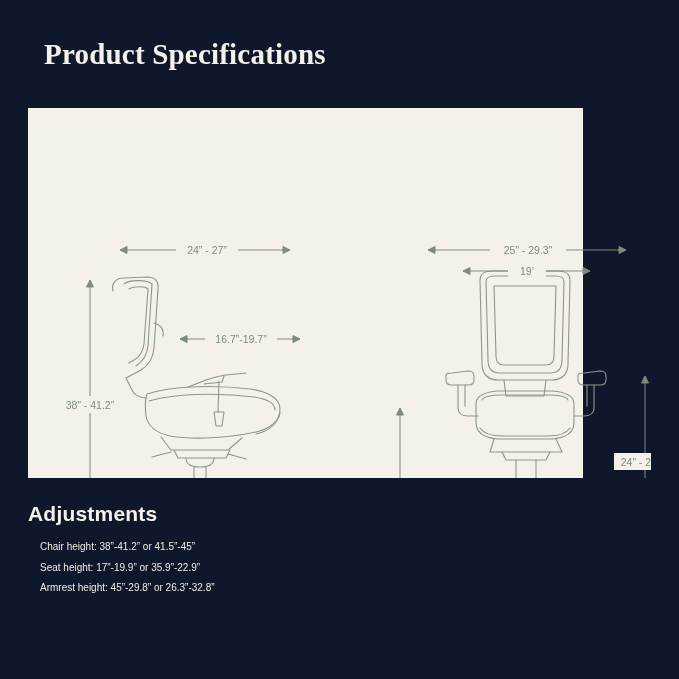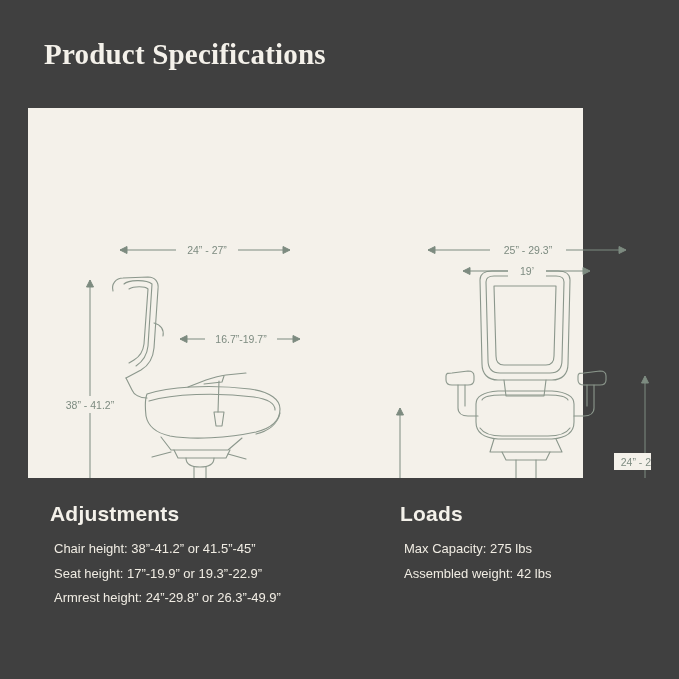--- a/index.html
+++ b/index.html
@@ -10,21 +10,21 @@
     width: 679px;
     height: 679px;
     background: #ffffff;
     font-family: "Liberation Sans", sans-serif;
     overflow: hidden;
   }
   .page {
     position: relative;
     width: 679px;
     height: 679px;
-    background: #404040;
+    background: #0f172a;
     box-sizing: border-box;
   }
   
   .title-bar {
     position: absolute;
     left: 0;
     top: 0;
     width: 679px;
     height: 108px;
     display: flex;
@@ -56,32 +56,32 @@
     left: 0;
     top: 478px;
     width: 679px;
     height: 201px;
     color: #f4f1ea;
   }
   .col {
     position: absolute;
     top: 24px;
   }
-  .col-left { left: 50px; width: 360px; }
+  .col-left { left: 28px; width: 360px; }
   .col-right { left: 400px; width: 270px; }
   .col h2 {
     margin: 0 0 14px 0;
     font-size: 21px;
     font-weight: bold;
     letter-spacing: 0.2px;
     color: #f4f1ea;
   }
   .col p {
-    margin: 0 0 7px 4px;
-    font-size: 13px;
+    margin: 0 0 7px 12px;
+    font-size: 10px;
     line-height: 1.35;
     color: #f0ece3;
   }
 </style>
 </head>
 <body>
 
 <div class="page">
 
   <div class="title-bar">
@@ -246,24 +246,19 @@
         <text x="372" y="392" font-size="10.5" text-anchor="middle" stroke="none">17” - 19.9”</text>
       </g>
     </svg>
   </div>
 
   <div class="specs">
 
     <div class="col col-left">
       <h2>Adjustments</h2>
       <p>Chair height: 38”-41.2” or 41.5”-45”</p>
-      <p>Seat height: 17”-19.9” or 19.3”-22.9”</p>
-      <p>Armrest height: 24”-29.8” or 26.3”-49.9”</p>
+      <p>Seat height: 17”-19.9” or 35.9”-22.9”</p>
+      <p>Armrest height: 45”-29.8” or 26.3”-32.8”</p>
     </div>
 
-    <div class="col col-right">
-      <h2>Loads</h2>
-      <p>Max Capacity: 275 lbs</p>
-      <p>Assembled weight: 42 lbs</p>
-    </div>
 
   </div>
 </div>
 
 </body></html>

